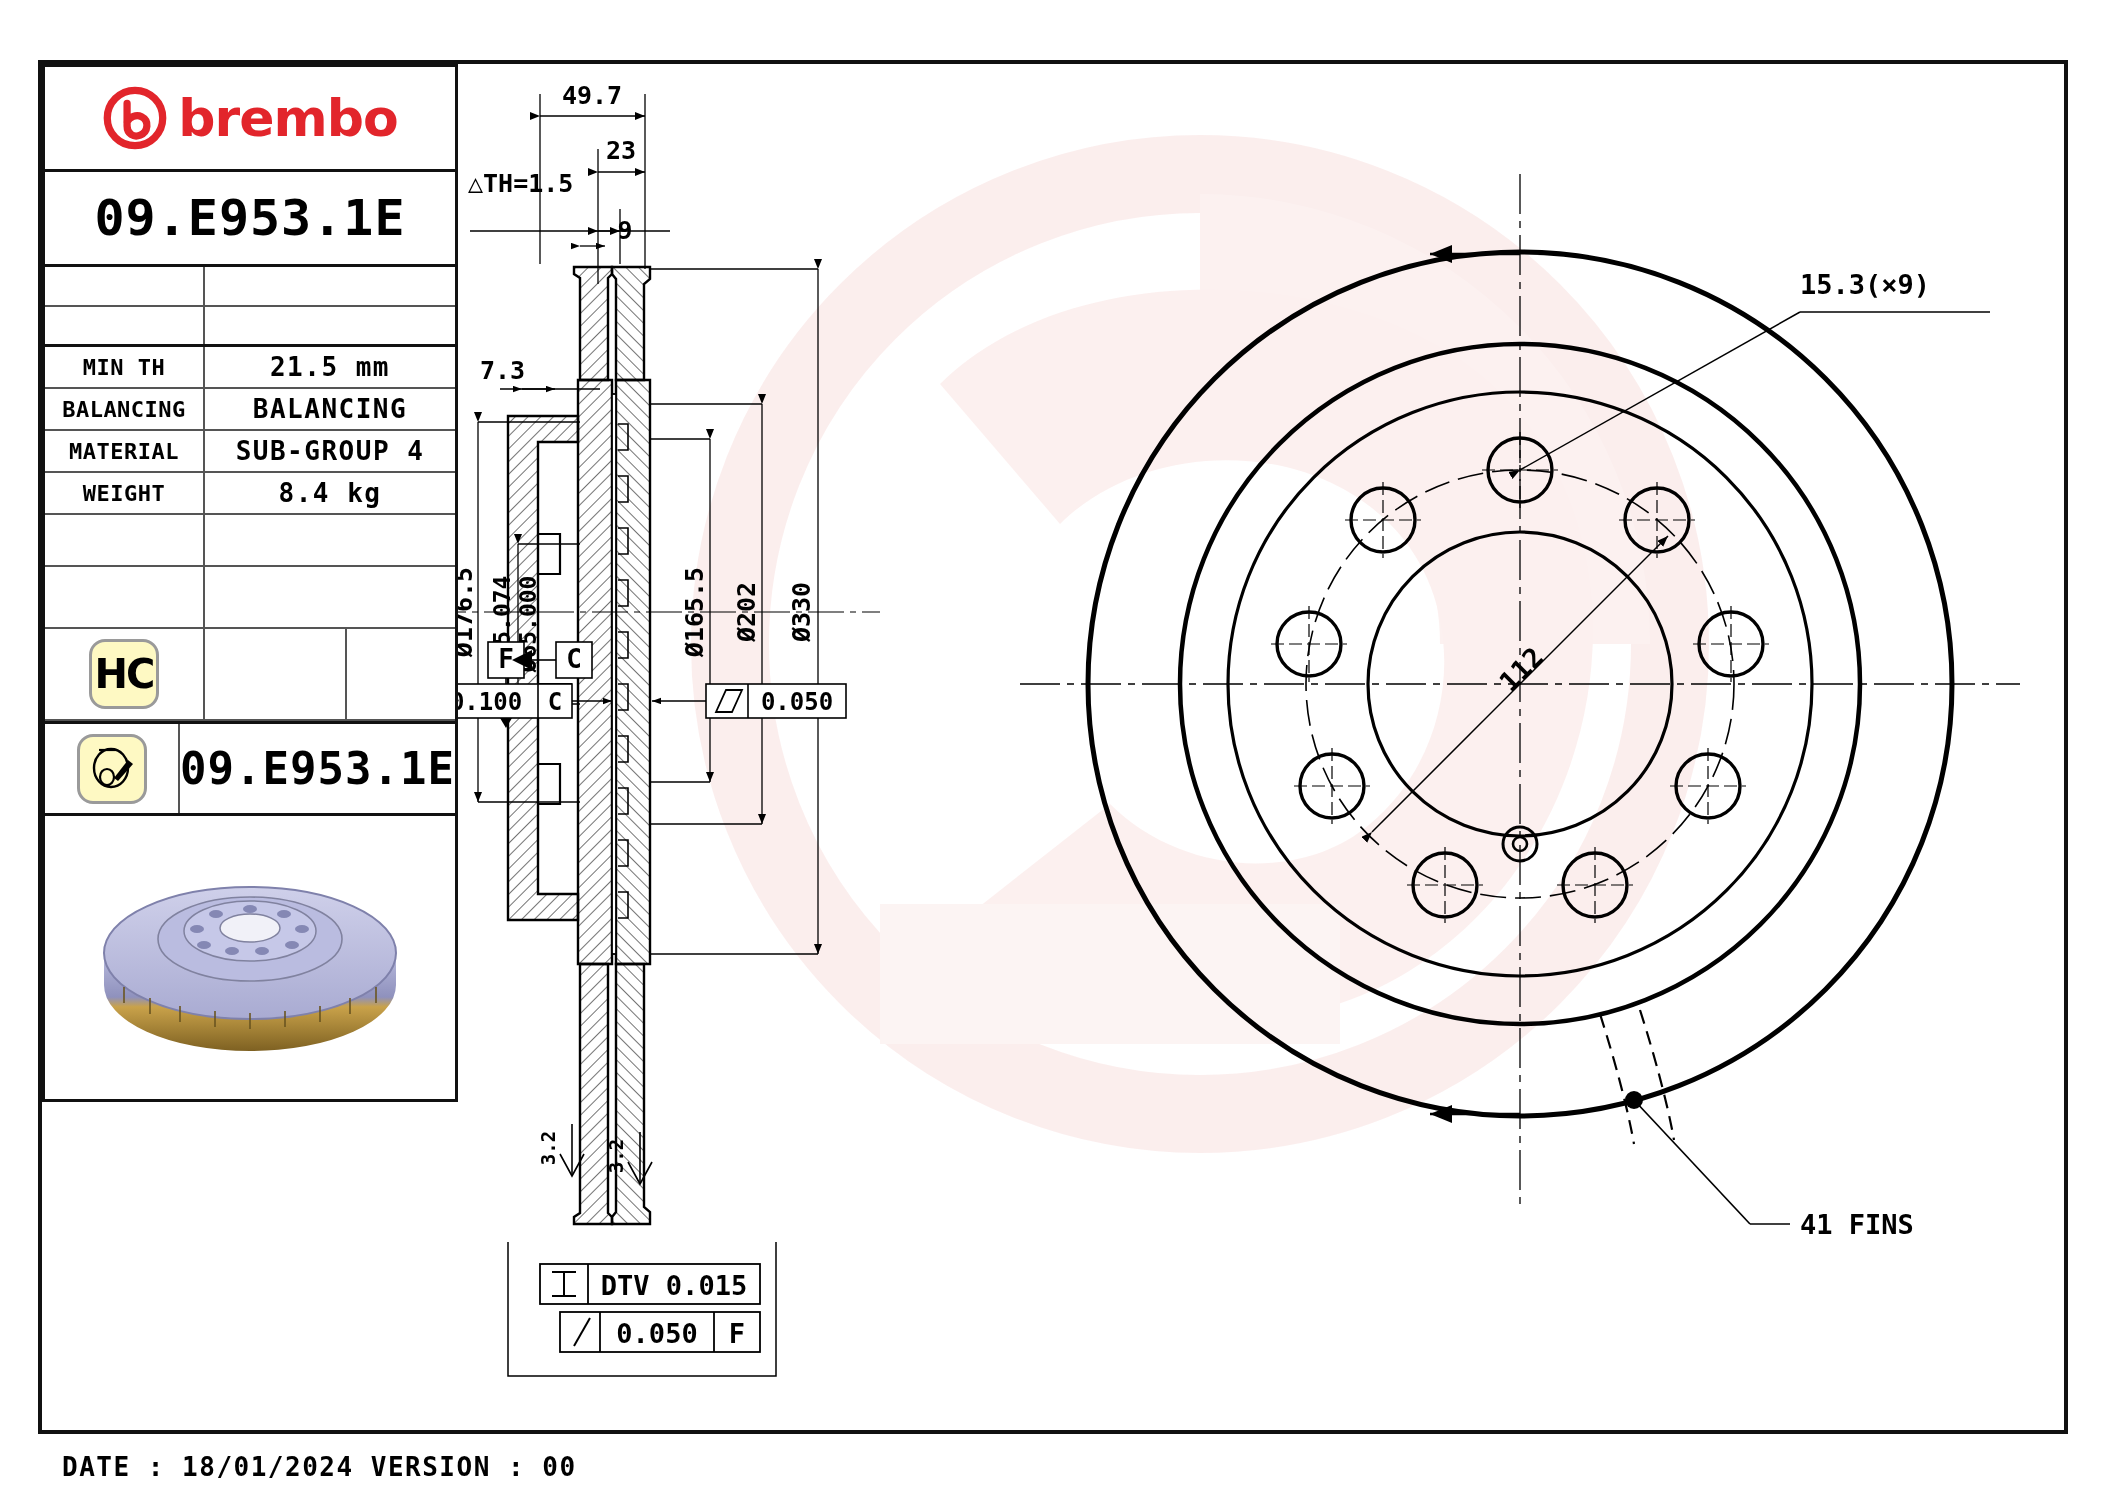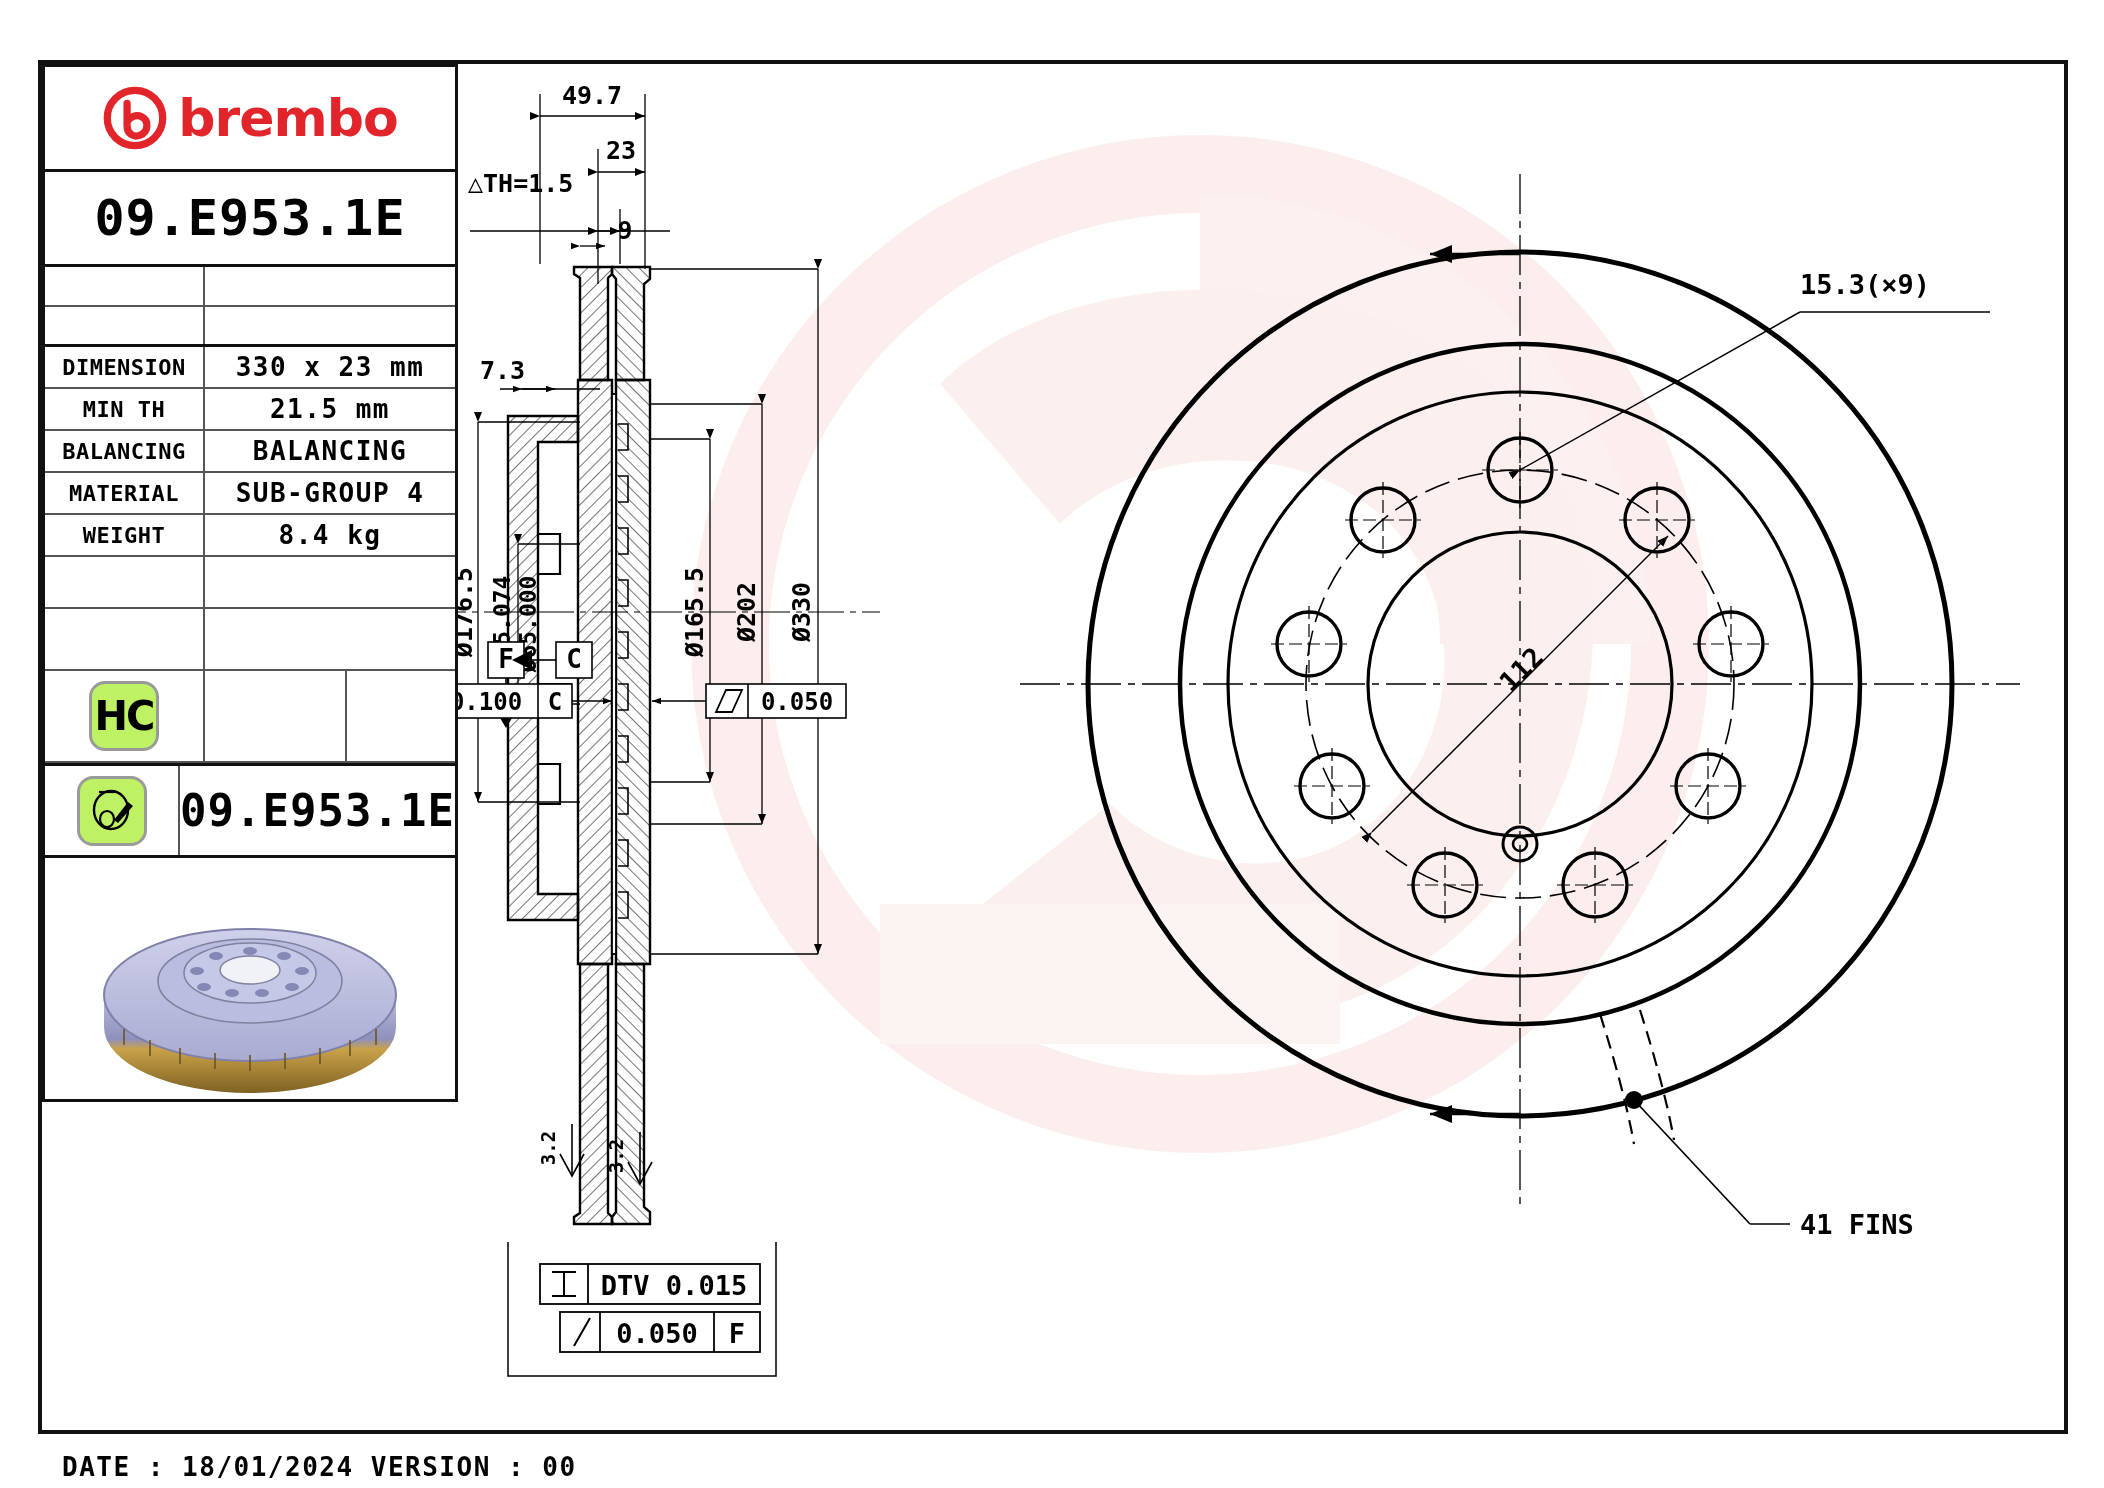--- a/index.html
+++ b/index.html
@@ -61,21 +61,21 @@
   .hc-c2{width:108px;}
 
   .disc-row{height:92px;border-top:3px solid #111;}
   .disc-pn{font-size:44px;font-weight:bold;letter-spacing:1px;}
 
   .photo-row{height:268px;border-top:3px solid #111;display:flex;align-items:center;
     justify-content:center;}
 
   
   .badge{width:64px;height:64px;border:3px solid #9a9a9a;border-radius:16px;
-    display:flex;align-items:center;justify-content:center;background:#bef264;}
+    display:flex;align-items:center;justify-content:center;background:#fef9c3;}
   .hc-badge{font-family:"DejaVu Sans","Liberation Sans",sans-serif;
     font-weight:bold;font-size:40px;letter-spacing:-2px;line-height:1;}
 
   
   .footer{
     position:absolute;left:62px;top:1428px;font-size:26px;font-weight:bold;
     letter-spacing:1.5px;z-index:4;
   }
 
   
@@ -120,28 +120,20 @@
 
     <div class="row blank-row">
       <div class="cell-l"></div>
       <div class="cell-r"></div>
     </div>
     <div class="row blank-row thick">
       <div class="cell-l"></div>
       <div class="cell-r"></div>
     </div>
 
-    <div class="row spec-row">
-      <div class="cell-l">
-        <span class="spec-key">DIMENSION</span>
-      </div>
-      <div class="cell-r">
-        <span class="spec-val">330 x 23 mm</span>
-      </div>
-    </div>
 
     <div class="row spec-row">
       <div class="cell-l">
         <span class="spec-key">MIN TH</span>
       </div>
       <div class="cell-r">
         <span class="spec-val">21.5 mm</span>
       </div>
     </div>
 

